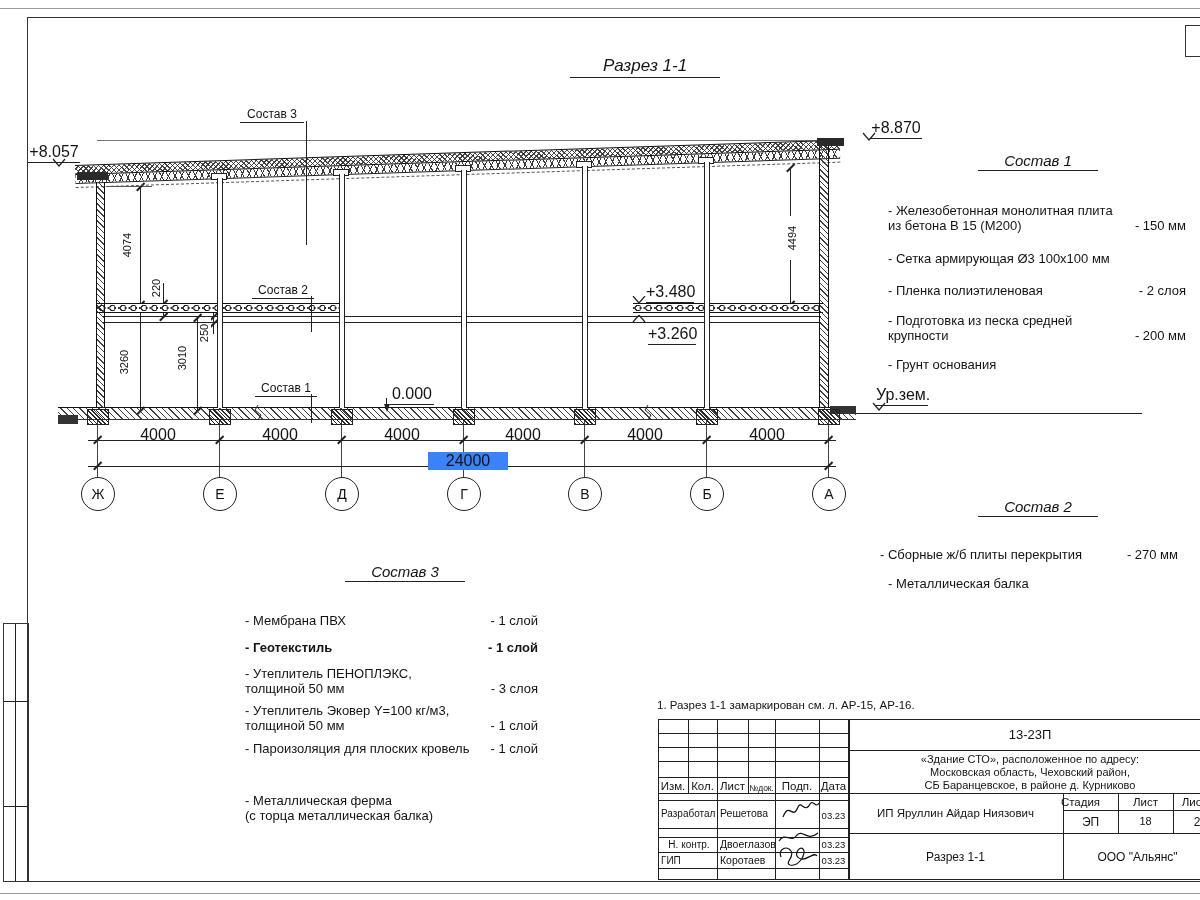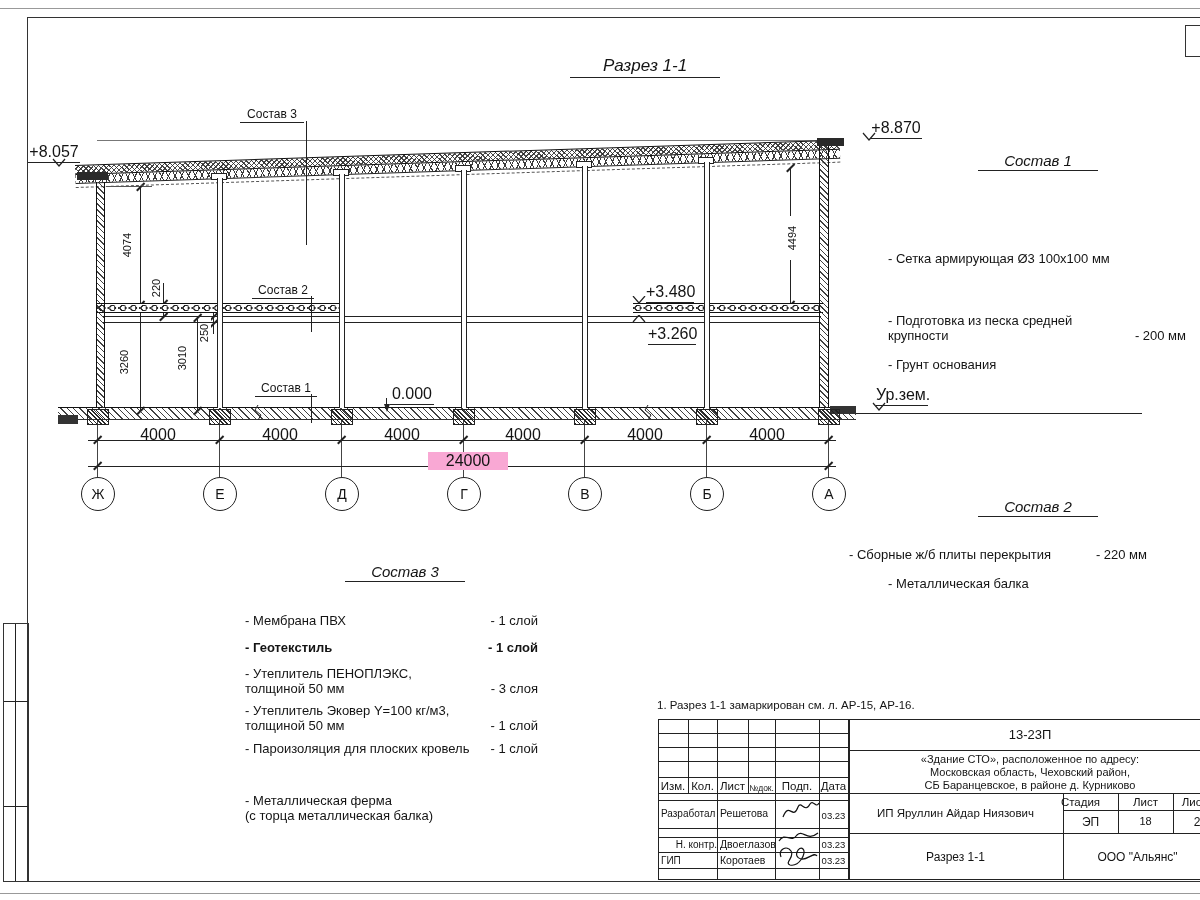--- a/index.html
+++ b/index.html
@@ -182,49 +182,58 @@
   <div class="lbl" style="left:128px;top:426px;width:60px;">4000</div>
   <div class="lbl" style="left:250px;top:426px;width:60px;">4000</div>
   <div class="lbl" style="left:372px;top:426px;width:60px;">4000</div>
   <div class="lbl" style="left:493px;top:426px;width:60px;">4000</div>
   <div class="lbl" style="left:615px;top:426px;width:60px;">4000</div>
   <div class="lbl" style="left:737px;top:426px;width:60px;">4000</div>
 
   <div class="hline" style="left:88px;top:466px;width:748px;"></div>
   <div class="tk" style="left:91.5px;top:465.4px;"></div>
   <div class="tk" style="left:822.5px;top:465.4px;"></div>
-  <div class="lbl" style="left:428px;top:452px;width:80px;background:#f9a8d4;z-index:5;">24000</div>
+  <div class="lbl" style="left:428px;top:452px;width:80px;background:#3b82f6;z-index:5;">24000</div>
 
   <div class="axcirc" style="left:81px;top:477px;">Ж</div>
   <div class="axcirc" style="left:203px;top:477px;">Е</div>
   <div class="axcirc" style="left:325px;top:477px;">Д</div>
   <div class="axcirc" style="left:447px;top:477px;">Г</div>
   <div class="axcirc" style="left:568px;top:477px;">В</div>
   <div class="axcirc" style="left:690px;top:477px;">Б</div>
   <div class="axcirc" style="left:812px;top:477px;">А</div>
 
   <div class="lbl ital under" style="left:978px;top:152px;width:120px;font-size:15px;">Состав 1</div>
+  <div class="listrow" style="left:888px;top:203px;width:298px;">
+    <span class="nm">- Железобетонная  монолитная плита
+из бетона В 15 (М200)</span>
+    <span class="val">- 150 мм</span>
+  </div>
   <div class="listrow" style="left:888px;top:251px;width:298px;">
     <span class="nm">- Сетка армирующая Ø3 100х100 мм</span>
     <span class="val"></span>
+  </div>
+  <div class="listrow" style="left:888px;top:283px;width:298px;">
+    <span class="nm">- Пленка полиэтиленовая</span>
+    <span class="val">-  2 слоя</span>
   </div>
   <div class="listrow" style="left:888px;top:313px;width:298px;">
     <span class="nm">- Подготовка из песка средней
 крупности</span>
     <span class="val">- 200 мм</span>
   </div>
   <div class="listrow" style="left:888px;top:357px;width:298px;">
     <span class="nm">- Грунт основания</span>
     <span class="val"></span>
   </div>
 
   <div class="lbl ital under" style="left:978px;top:498px;width:120px;font-size:15px;">Состав 2</div>
-  <div class="listrow" style="left:849px;top:547px;width:298px;justify-content:flex-end;">
+  <div class="listrow" style="left:880px;top:547px;width:298px;justify-content:flex-end;">
     <span class="nm">- Сборные ж/б плиты перекрытия</span>
-    <span class="val">- 220 мм</span>
+    <span class="val">- 270 мм</span>
   </div>
   <div class="listrow" style="left:888px;top:576px;width:298px;">
     <span class="nm">- Металлическая  балка</span>
     <span class="val"></span>
   </div>
 
   <div class="lbl ital under" style="left:345px;top:563px;width:120px;font-size:15px;">Состав 3</div>
   <div class="listrow" style="left:245px;top:613px;width:293px;">
     <span class="nm">- Мембрана ПВХ</span>
     <span class="val">- 1 слой</span>
@@ -286,21 +295,21 @@
   <div class="tb-txt" style="left:658px;top:780px;width:30px;font-size:11.5px;">Изм.</div>
   <div class="tb-txt" style="left:688px;top:780px;width:29px;font-size:11.5px;">Кол.</div>
   <div class="tb-txt" style="left:717px;top:780px;width:31px;font-size:11.5px;">Лист</div>
   <div class="tb-txt" style="left:748px;top:783px;width:27px;font-size:8.5px;">№док.</div>
   <div class="tb-txt" style="left:775px;top:780px;width:44px;font-size:11.5px;">Подп.</div>
   <div class="tb-txt" style="left:819px;top:780px;width:29px;font-size:11.5px;">Дата</div>
 
   <div class="tb-txt" style="left:661px;top:808px;width:56px;font-size:10px;text-align:left;">Разработал</div>
   <div class="tb-txt" style="left:720px;top:807px;width:55px;font-size:10.5px;text-align:left;">Решетова</div>
   <div class="tb-txt" style="left:819px;top:810px;width:29px;font-size:9.5px;">03.23</div>
-  <div class="tb-txt" style="left:661px;top:839px;width:56px;font-size:10px;text-align:right;">Н. контр.</div>
+  <div class="tb-txt" style="left:661px;top:839px;width:56px;font-size:10px;text-align:center;">Н. контр.</div>
   <div class="tb-txt" style="left:720px;top:838px;width:58px;font-size:10.5px;text-align:left;">Двоеглазов</div>
   <div class="tb-txt" style="left:819px;top:839px;width:29px;font-size:9.5px;">03.23</div>
   <div class="tb-txt" style="left:661px;top:855px;width:56px;font-size:10px;text-align:left;">ГИП</div>
   <div class="tb-txt" style="left:720px;top:854px;width:55px;font-size:10.5px;text-align:left;">Коротаев</div>
   <div class="tb-txt" style="left:819px;top:855px;width:29px;font-size:9.5px;">03.23</div>
 
   <svg class="abs" style="left:779px;top:797px;" width="42" height="28">
       <path d="M4 20 C10 4 14 24 19 10 C22 3 26 17 31 7 C34 2 37 12 40 6" fill="none" stroke="#111" stroke-width="1.2"></path>
     </svg>
   <svg class="abs" style="left:777px;top:829px;" width="44" height="16">

